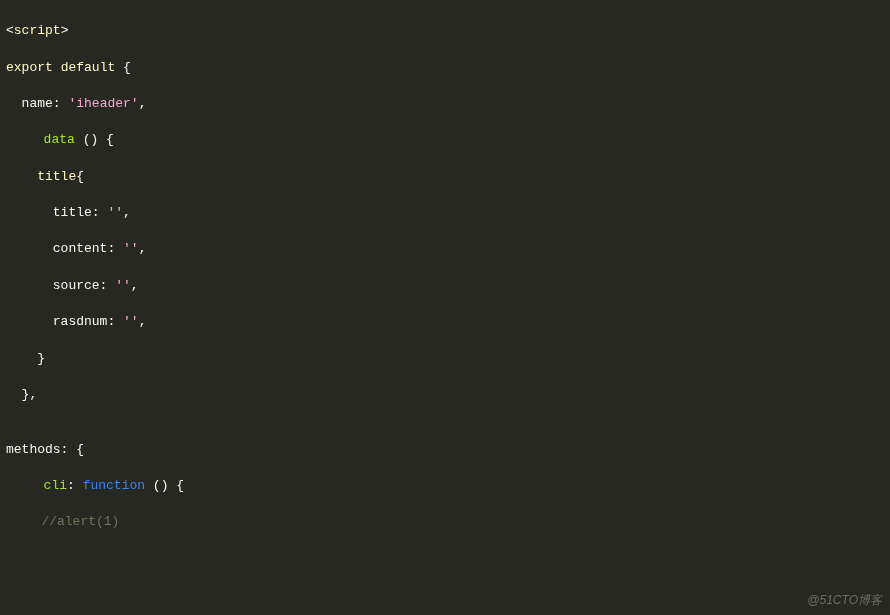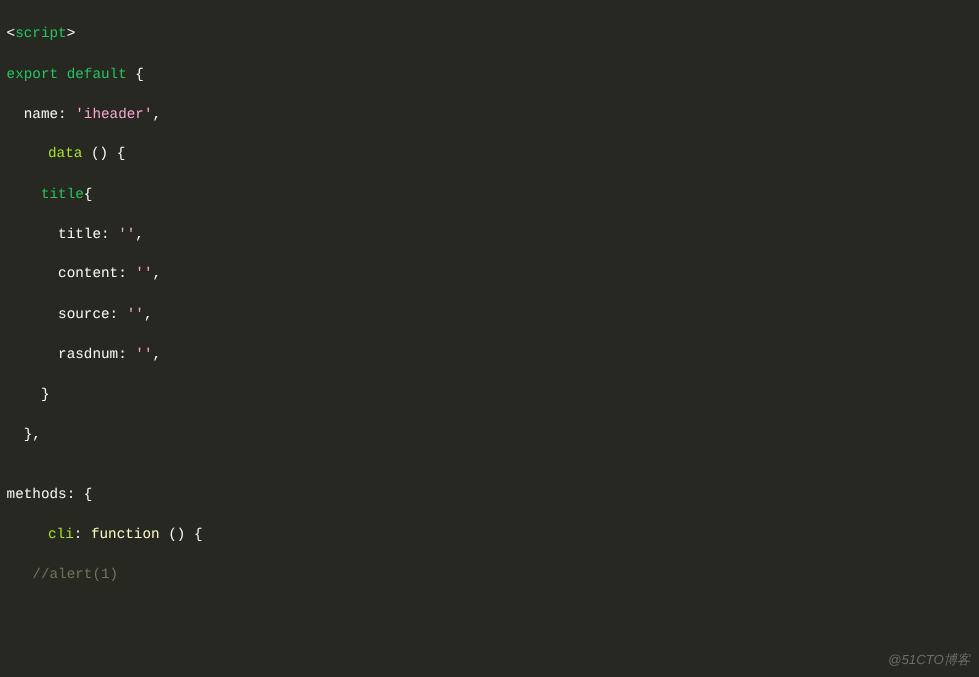--- a/index.html
+++ b/index.html
@@ -13,25 +13,25 @@
     height: 615px;
     overflow: hidden;
     position: relative;
   }
   .code-area {
     padding: 4px 6px;
     white-space: pre;
   }
   .line { display: block; }
   .c-white { color: #f8f8f2; }
-  .c-gray { color: #75715e; }
-  .c-red { color: #22c55e; }
+  .c-gray { color: #75715e; margin-left: 12px; }
+  .c-red { color: #fef9c3; }
   .c-green { color: #a6e22e; margin-left: 22px; }
   .c-yellow { color: #f9a8d4; }
-  .c-blue { color: #fef9c3; }
+  .c-blue { color: #3b82f6; }
   .watermark {
     position: absolute;
     bottom: 6px;
     right: 8px;
     color: #9a9a94;
     font-size: 12px;
     font-family: sans-serif;
     opacity: 0.6;
     font-style: italic;
   }

